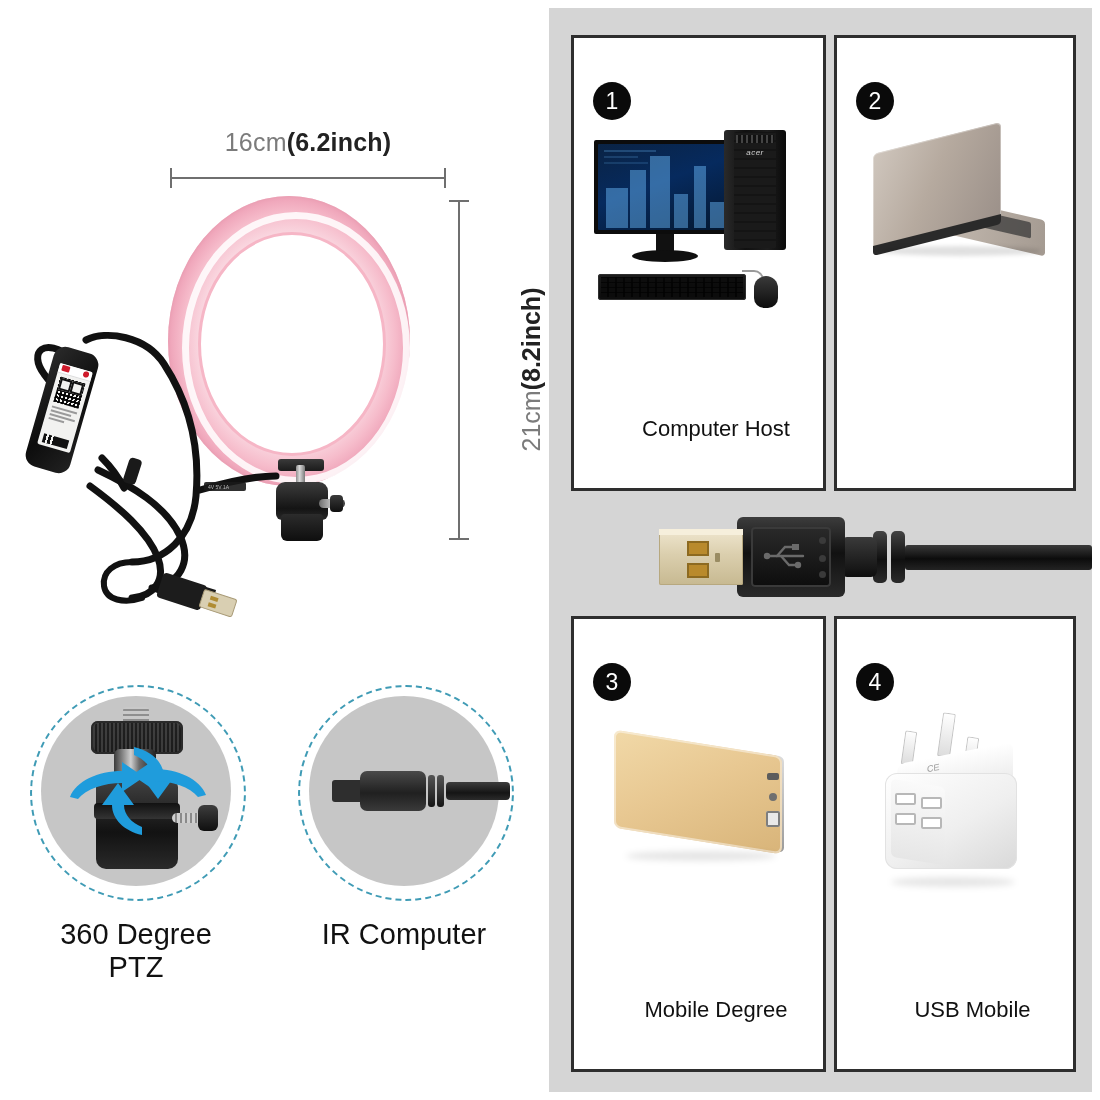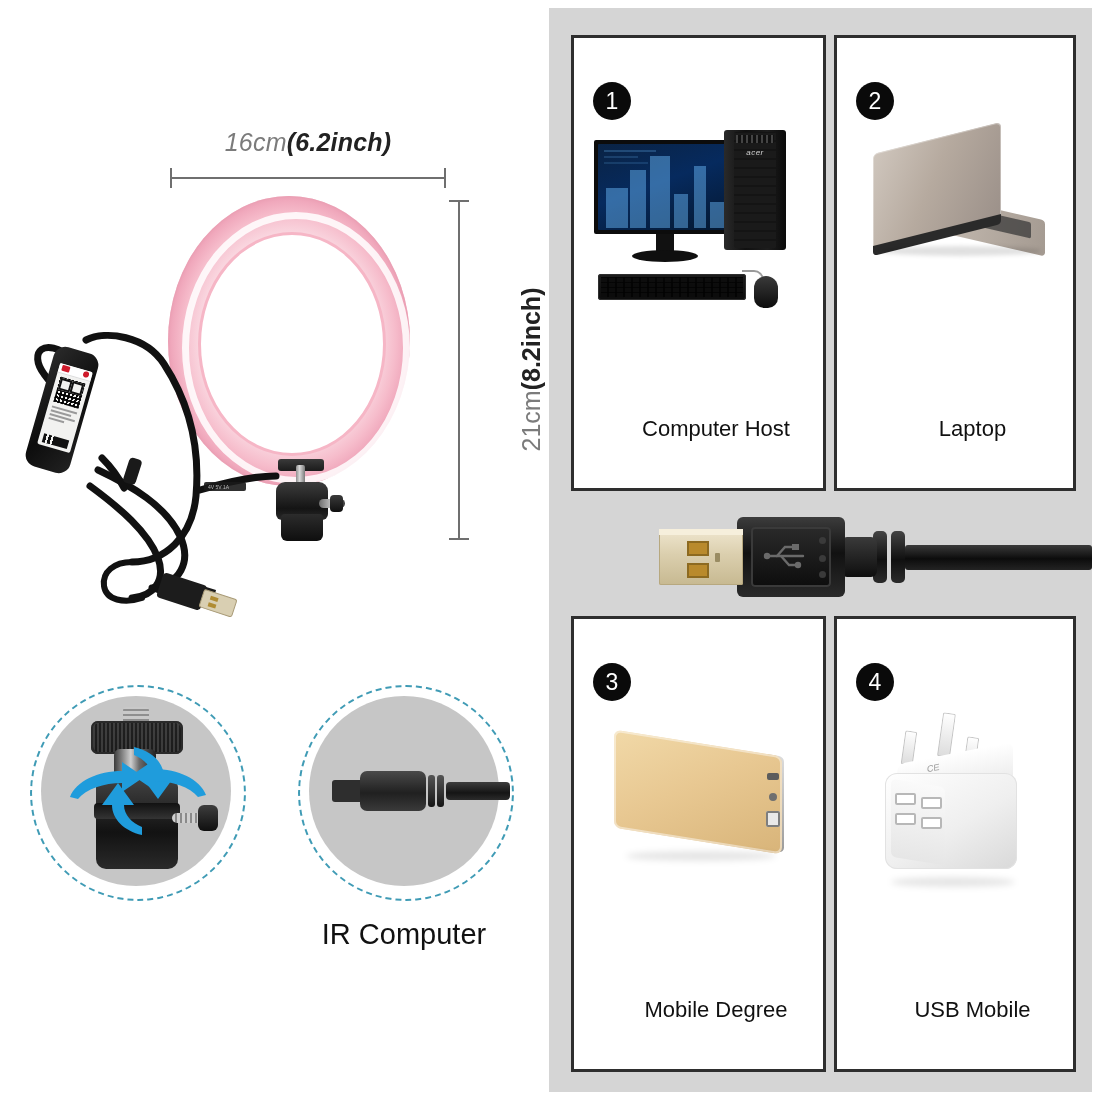--- a/index.html
+++ b/index.html
@@ -11,21 +11,21 @@
   
   .left{position:absolute;left:0;top:0;width:545px;height:1100px;}
 
   
   .dim-h{position:absolute;left:170px;top:168px;width:276px;height:20px;}
   .dim-h .bar{position:absolute;left:0;top:9px;width:276px;height:2px;background:#6f6f6f;}
   .dim-h .cap{position:absolute;top:0;width:2px;height:20px;background:#6f6f6f;}
   .dim-h .cap.l{left:0;}
   .dim-h .cap.r{right:0;}
   .dim-h-label{position:absolute;left:170px;top:128px;width:276px;text-align:center;
-       font-size:25px;color:#555;letter-spacing:.2px;font-style:italic;}
+       font-size:25px;color:#555;letter-spacing:.2px;}
   .dim-h-label .cm{color:#7b7b7b;}
   .dim-h-label .in{color:#222;font-weight:600;}
 
   
   .dim-v{position:absolute;left:449px;top:200px;width:20px;height:340px;}
   .dim-v .bar{position:absolute;left:9px;top:0;width:2px;height:340px;background:#6f6f6f;}
   .dim-v .cap{position:absolute;left:0;width:20px;height:2px;background:#6f6f6f;}
   .dim-v .cap.t{top:0;}
   .dim-v .cap.b{bottom:0;}
   .dim-v-label{position:absolute;left:401px;top:355px;width:260px;
@@ -349,20 +349,21 @@
       <div class="ptz-leverknob"></div>
       <svg class="ptz-arrows" viewBox="0 0 212 212">
         <g fill="#1f9cdc">
           <path d="M104 62 c18 4 30 16 30 30 l10 0 l-16 22 l-16 -22 l10 0 c0 -10 -8 -18 -18 -22 z"></path>
           <path d="M112 150 c-18 -4 -30 -16 -30 -30 l-10 0 l16 -22 l16 22 l-10 0 c0 10 8 18 18 22 z"></path>
           <path d="M40 112 c6 -16 28 -26 52 -26 l0 -9 l22 15 l-22 15 l0 -9 c-18 0 -36 6 -44 16 z"></path>
           <path d="M176 110 c-6 -16 -28 -26 -52 -26 l0 -9 l-22 15 l22 15 l0 -9 c18 0 36 6 44 16 z"></path>
         </g>
       </svg>
     </div>
+    <div class="feat-label" style="left:30px;top:918px;width:212px;text-align:center;">360 Degree PTZ</div>
 
     <div class="feat feat-ir">
       <div class="fill"></div>
       <div class="dashed"></div>
       <div class="ir-plug"></div>
       <div class="ir-body"></div>
       <div class="ir-ring" style="left:130px;"></div>
       <div class="ir-ring" style="left:139px;"></div>
       <div class="ir-cord"></div>
     </div>
@@ -403,21 +404,20 @@
 
     <div class="cell c2">
       <div class="badge">2</div>
       <div class="art">
         <div class="lt-base"></div>
         <div class="lt-kbd"></div>
         <div class="lt-lid"></div>
         <div class="lt-lid-edge"></div>
         <div class="lt-shadow"></div>
       </div>
-      <div class="cell-label">Laptop</div>
     </div>
 
     <div class="cell c3">
       <div class="badge">3</div>
       <div class="art">
         <div class="pb-edge"></div>
         <div class="pb"></div>
         <div class="pb-port" style="top:62px;"></div>
         <div class="pb-led" style="top:82px;"></div>
         <div class="pb-usb" style="top:100px;"></div>

